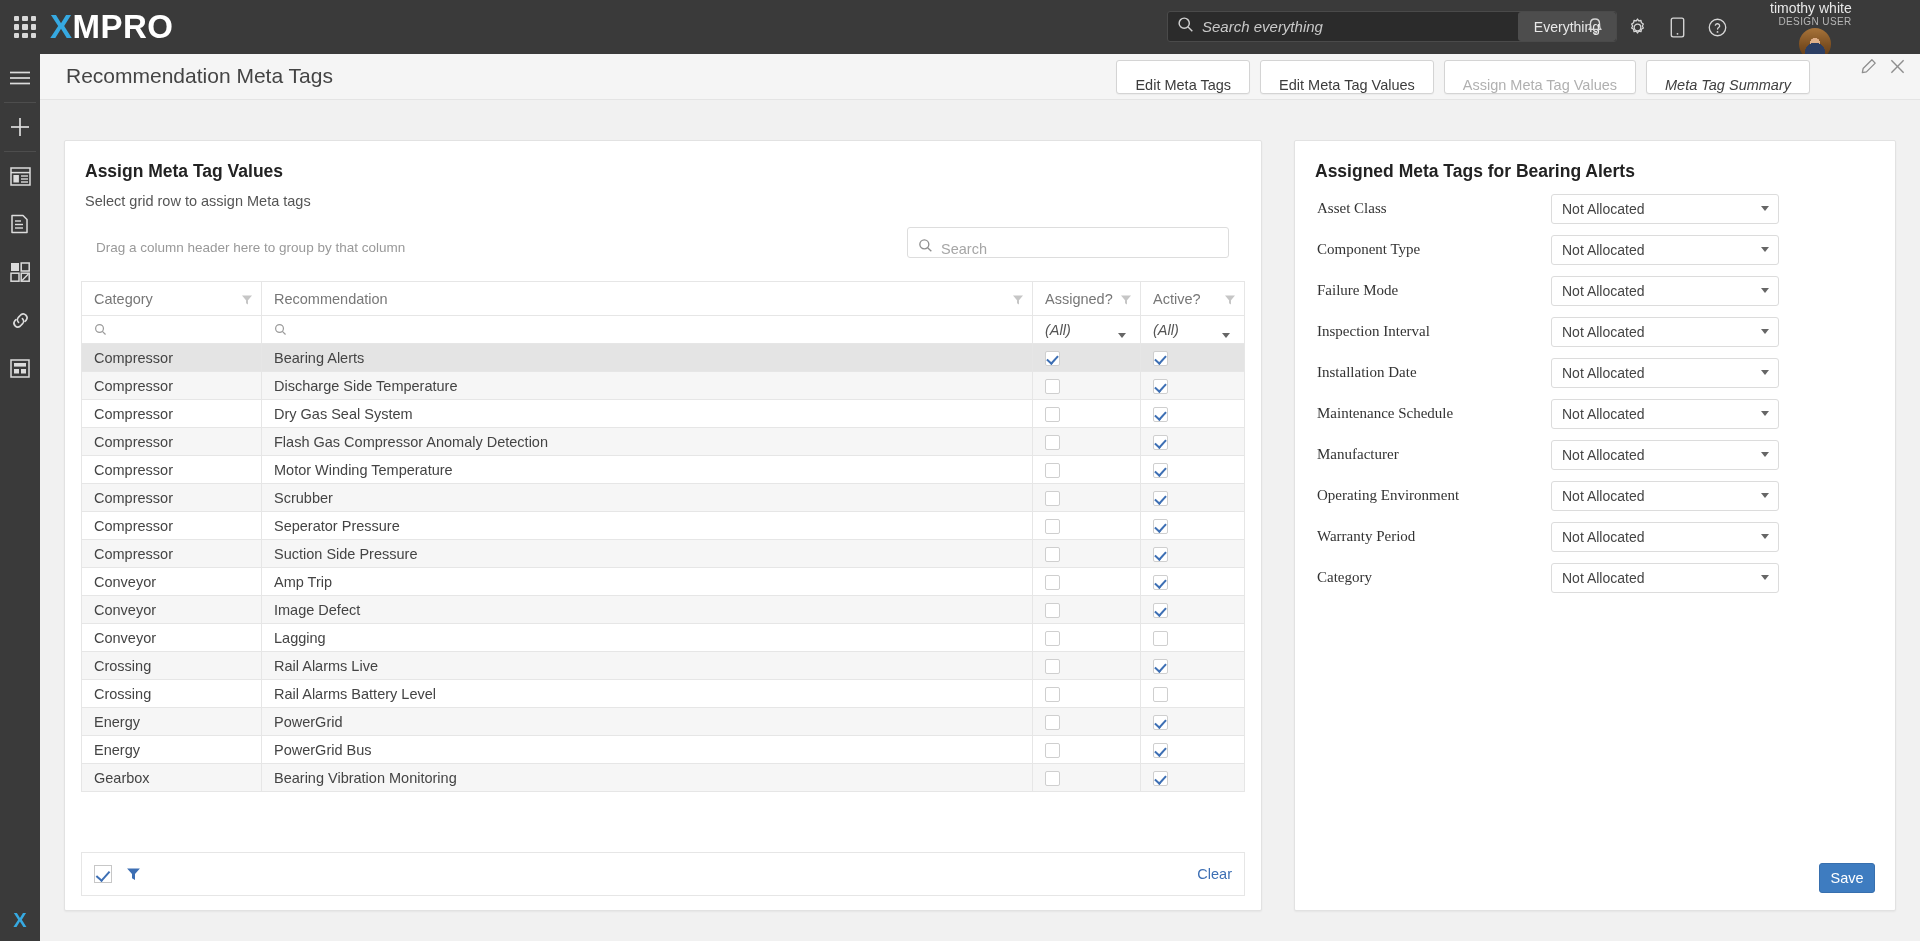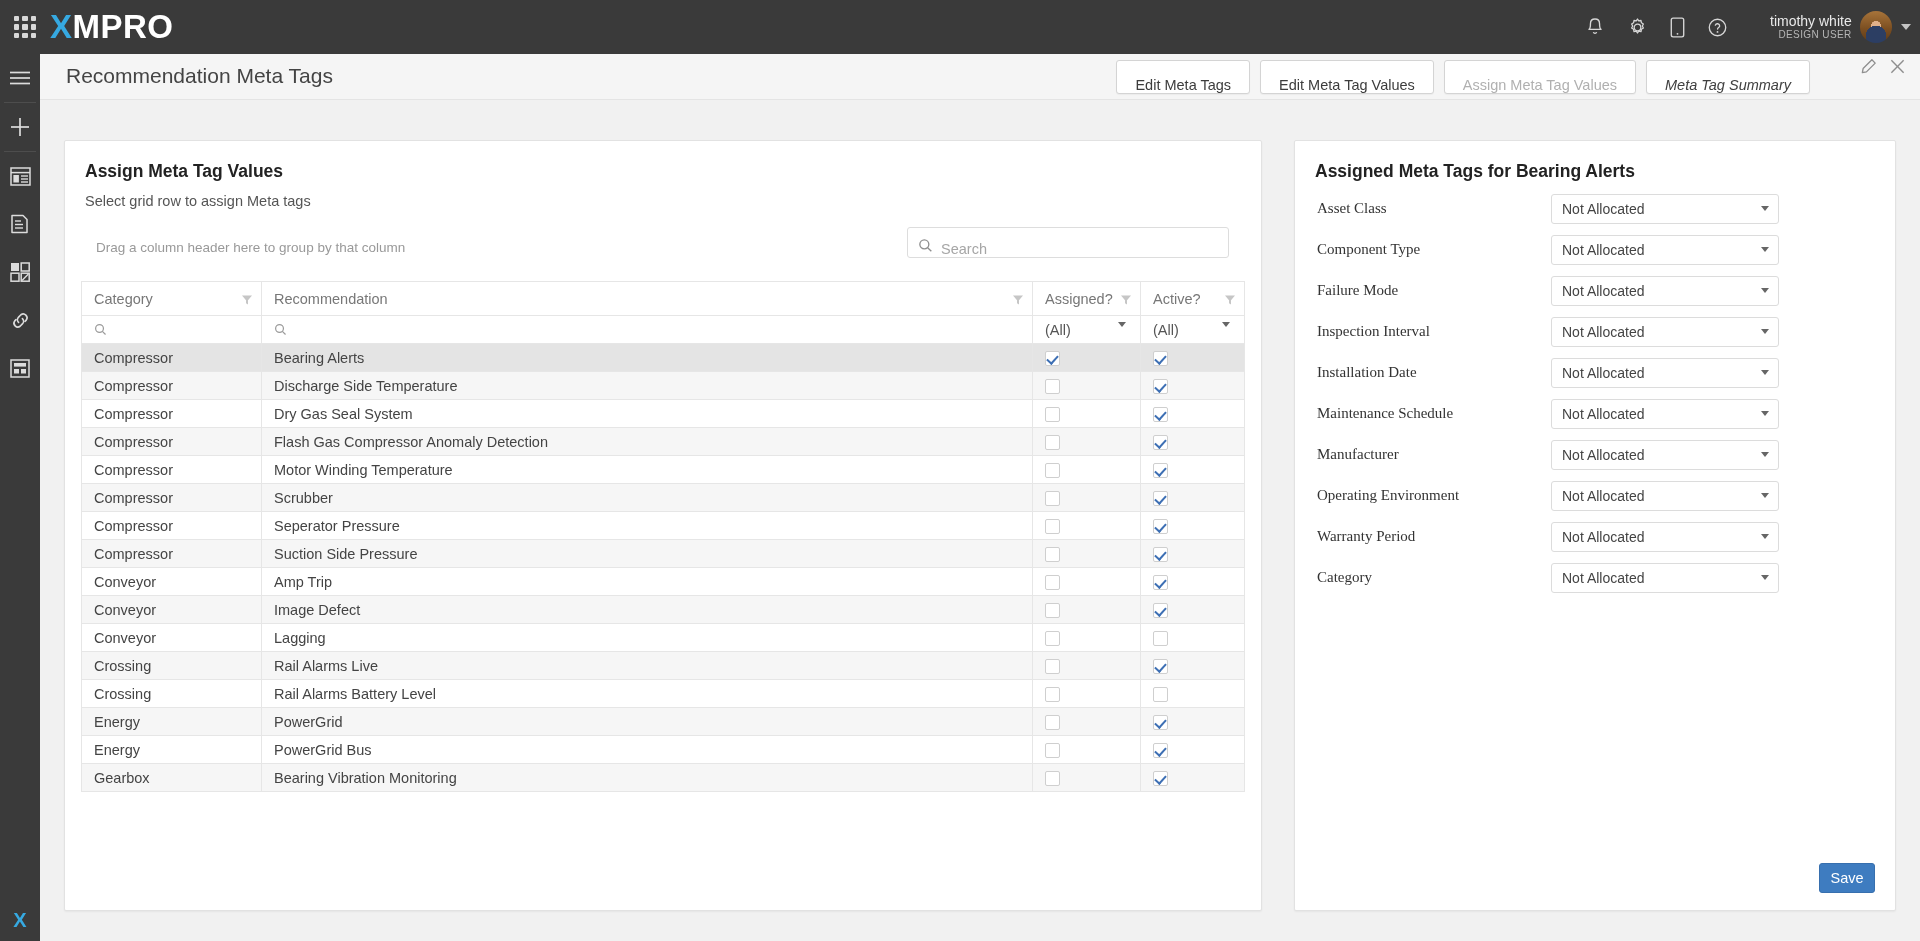--- a/index.html
+++ b/index.html
@@ -45,21 +45,21 @@
     height: 29px; padding: 0 16px; margin-right: 0px;
     background: #4d4d4d; color: #e8e8e8; font-size: 14px;
     border: 0; border-radius: 3px; cursor: pointer;
     font-family: "Liberation Sans", sans-serif;
   }
 
   .hdr-icons { position: absolute; left: 1585px; top: 0; height: 54px;
                display: flex; align-items: center; gap: 22px; }
   .hdr-icons .ic { cursor: pointer; display: flex; align-items: center; }
   .user-block { position: absolute; left: 1770px; top: 0; height: 54px;
-                display: flex; align-items: center; cursor: pointer; }
+                display: flex; align-items: center; cursor: pointer; flex-direction: column; }
   .user-names { text-align: right; line-height: 1.15; margin-right: 8px; }
   .user-names .n1 { color: #e9e9e9; font-size: 14px; display: block; }
   .user-names .n2 { color: #b6b6b6; font-size: 10px; letter-spacing: .4px; display: block; }
   .avatar {
     width: 32px; height: 32px; border-radius: 50%;
     background:
       radial-gradient(circle at 50% 78%, #2c3e63 0 34%, transparent 35%),
       radial-gradient(circle at 50% 46%, #e0b089 0 20%, transparent 21%),
       linear-gradient(#a8743a, #7c4f21 55%, #5d3a17);
     overflow: hidden; flex: none;
@@ -152,21 +152,21 @@
   }
   table.dxgrid th {
     height: 34px; font-size: 14.5px; color: #777; padding: 0 12px;
     background: #fff; position: relative;
   }
   th .funnel { position: absolute; right: 8px; top: 11px; }
   th.ctr { text-align: right; padding-right: 30px; }
   tr.filterrow td { height: 33px; background: #fff; padding: 0 10px; }
   tr.filterrow .fsearch { display: flex; align-items: center; }
   tr.filterrow .alltxt { font-size: 14.5px; color: #555; }
-  tr.filterrow .allcell { display: flex; align-items: flex-start; justify-content: space-between; padding-right: 2px; }
+  tr.filterrow .allcell { display: flex; align-items: flex-end; justify-content: space-between; padding-right: 2px; font-style: italic; }
   .mini-caret {
     width: 0; height: 0;
     border-left: 4px solid transparent; border-right: 4px solid transparent;
     border-top: 5px solid #666;
   }
   table.dxgrid td {
     height: 28px; font-size: 14.5px; color: #444; padding: 0 12px;
   }
   tr.datarow.alt td { background: #f6f6f6; }
   tr.datarow.sel td { background: #e4e4e4; }
@@ -237,20 +237,30 @@
       <i></i>
       <i></i>
       <i></i>
       <i></i>
   </div>
   <div class="brand">
     <span class="x">X</span>
       <span class="rest">MPRO</span>
   </div>
 
+  <div class="search-wrap">
+    <span class="mag">
+      <svg width="17" height="17" viewBox="0 0 20 20">
+          <circle cx="8.5" cy="8.5" r="6" fill="none" stroke="#d0d0d0" stroke-width="1.7"></circle>
+          <line x1="13" y1="13" x2="18" y2="18" stroke="#d0d0d0" stroke-width="1.7"></line>
+        </svg>
+    </span>
+    <input class="search-input" type="text" placeholder="Search everything" style="">
+    <button class="everything-btn">Everything</button>
+  </div>
 
   <div class="hdr-icons">
     <span class="ic">
       <svg width="20" height="21" viewBox="0 0 22 23">
           <path d="M11 2.2c-3 0-5 2.2-5 5.1 0 5.2-1.6 6.3-1.6 6.3h13.2s-1.6-1.1-1.6-6.3c0-2.9-2-5.1-5-5.1z" fill="none" stroke="#d6d6d6" stroke-width="1.5" stroke-linejoin="round"></path>
           <path d="M9.2 16.6a1.9 1.9 0 0 0 3.6 0" fill="none" stroke="#d6d6d6" stroke-width="1.5"></path>
         </svg>
     </span>
     <span class="ic">
       <svg width="21" height="21" viewBox="0 0 24 24">
@@ -560,20 +570,29 @@
               <tr class="datarow alt">
                 <td>Gearbox</td>
                 <td>Bearing Vibration Monitoring</td>
                 <td class="chk"><span class="cbox"></span></td>
                 <td class="chk"><span class="cbox on"></span></td>
               </tr>
             </tbody>
         </table>
       </div>
 
+      <div class="grid-footer">
+        <span class="fbox"></span>
+        <span class="ffunnel">
+          <svg width="15" height="15" viewBox="0 0 14 14">
+              <path d="M1 1.4h12L8.4 6.6v5.6L5.6 10.6V6.6z" fill="#3d6fb4"></path>
+            </svg>
+        </span>
+        <span class="clear">Clear</span>
+      </div>
     </div>
 
     <div class="panel panel-right">
       <div style="padding:20px 20px 0 20px;">
         <div class="panel-title">Assigned Meta Tags for Bearing Alerts</div>
         <div id="mt-rows" style="margin-top:6px;">
             <div class="mt-row">
               <div class="mt-label">Asset Class</div>
               <div class="mt-select">
                 <span>Not Allocated</span>

